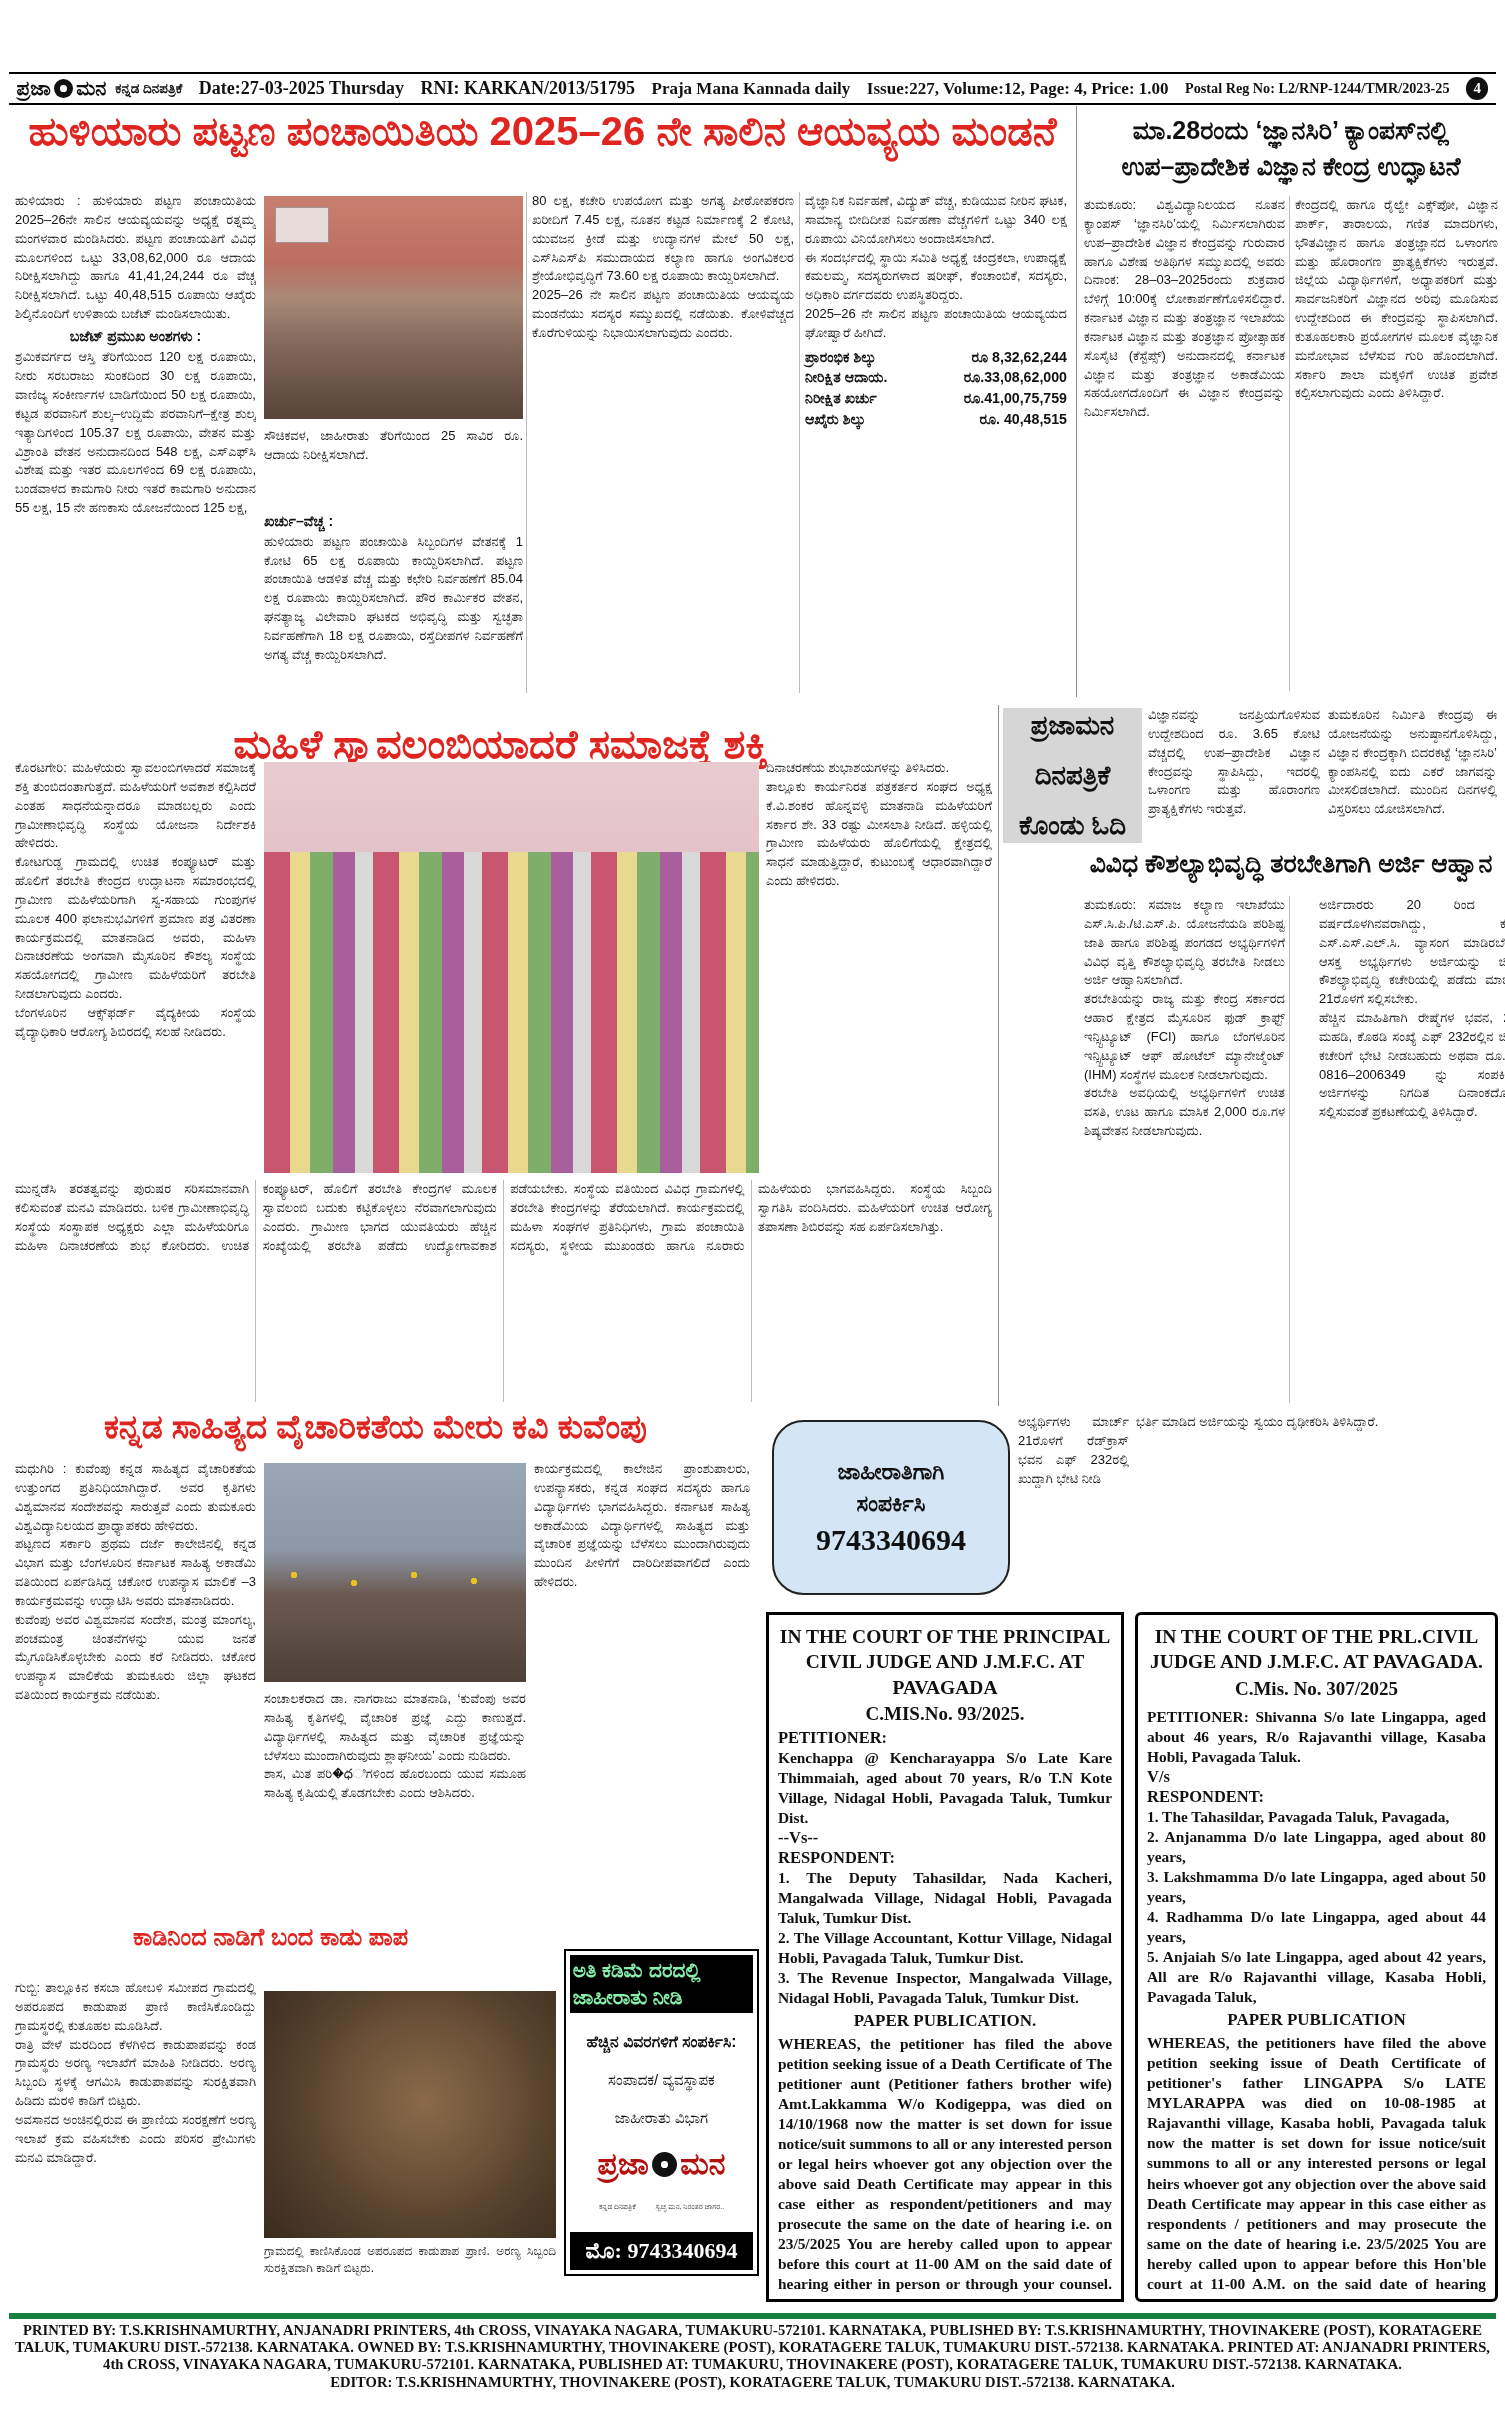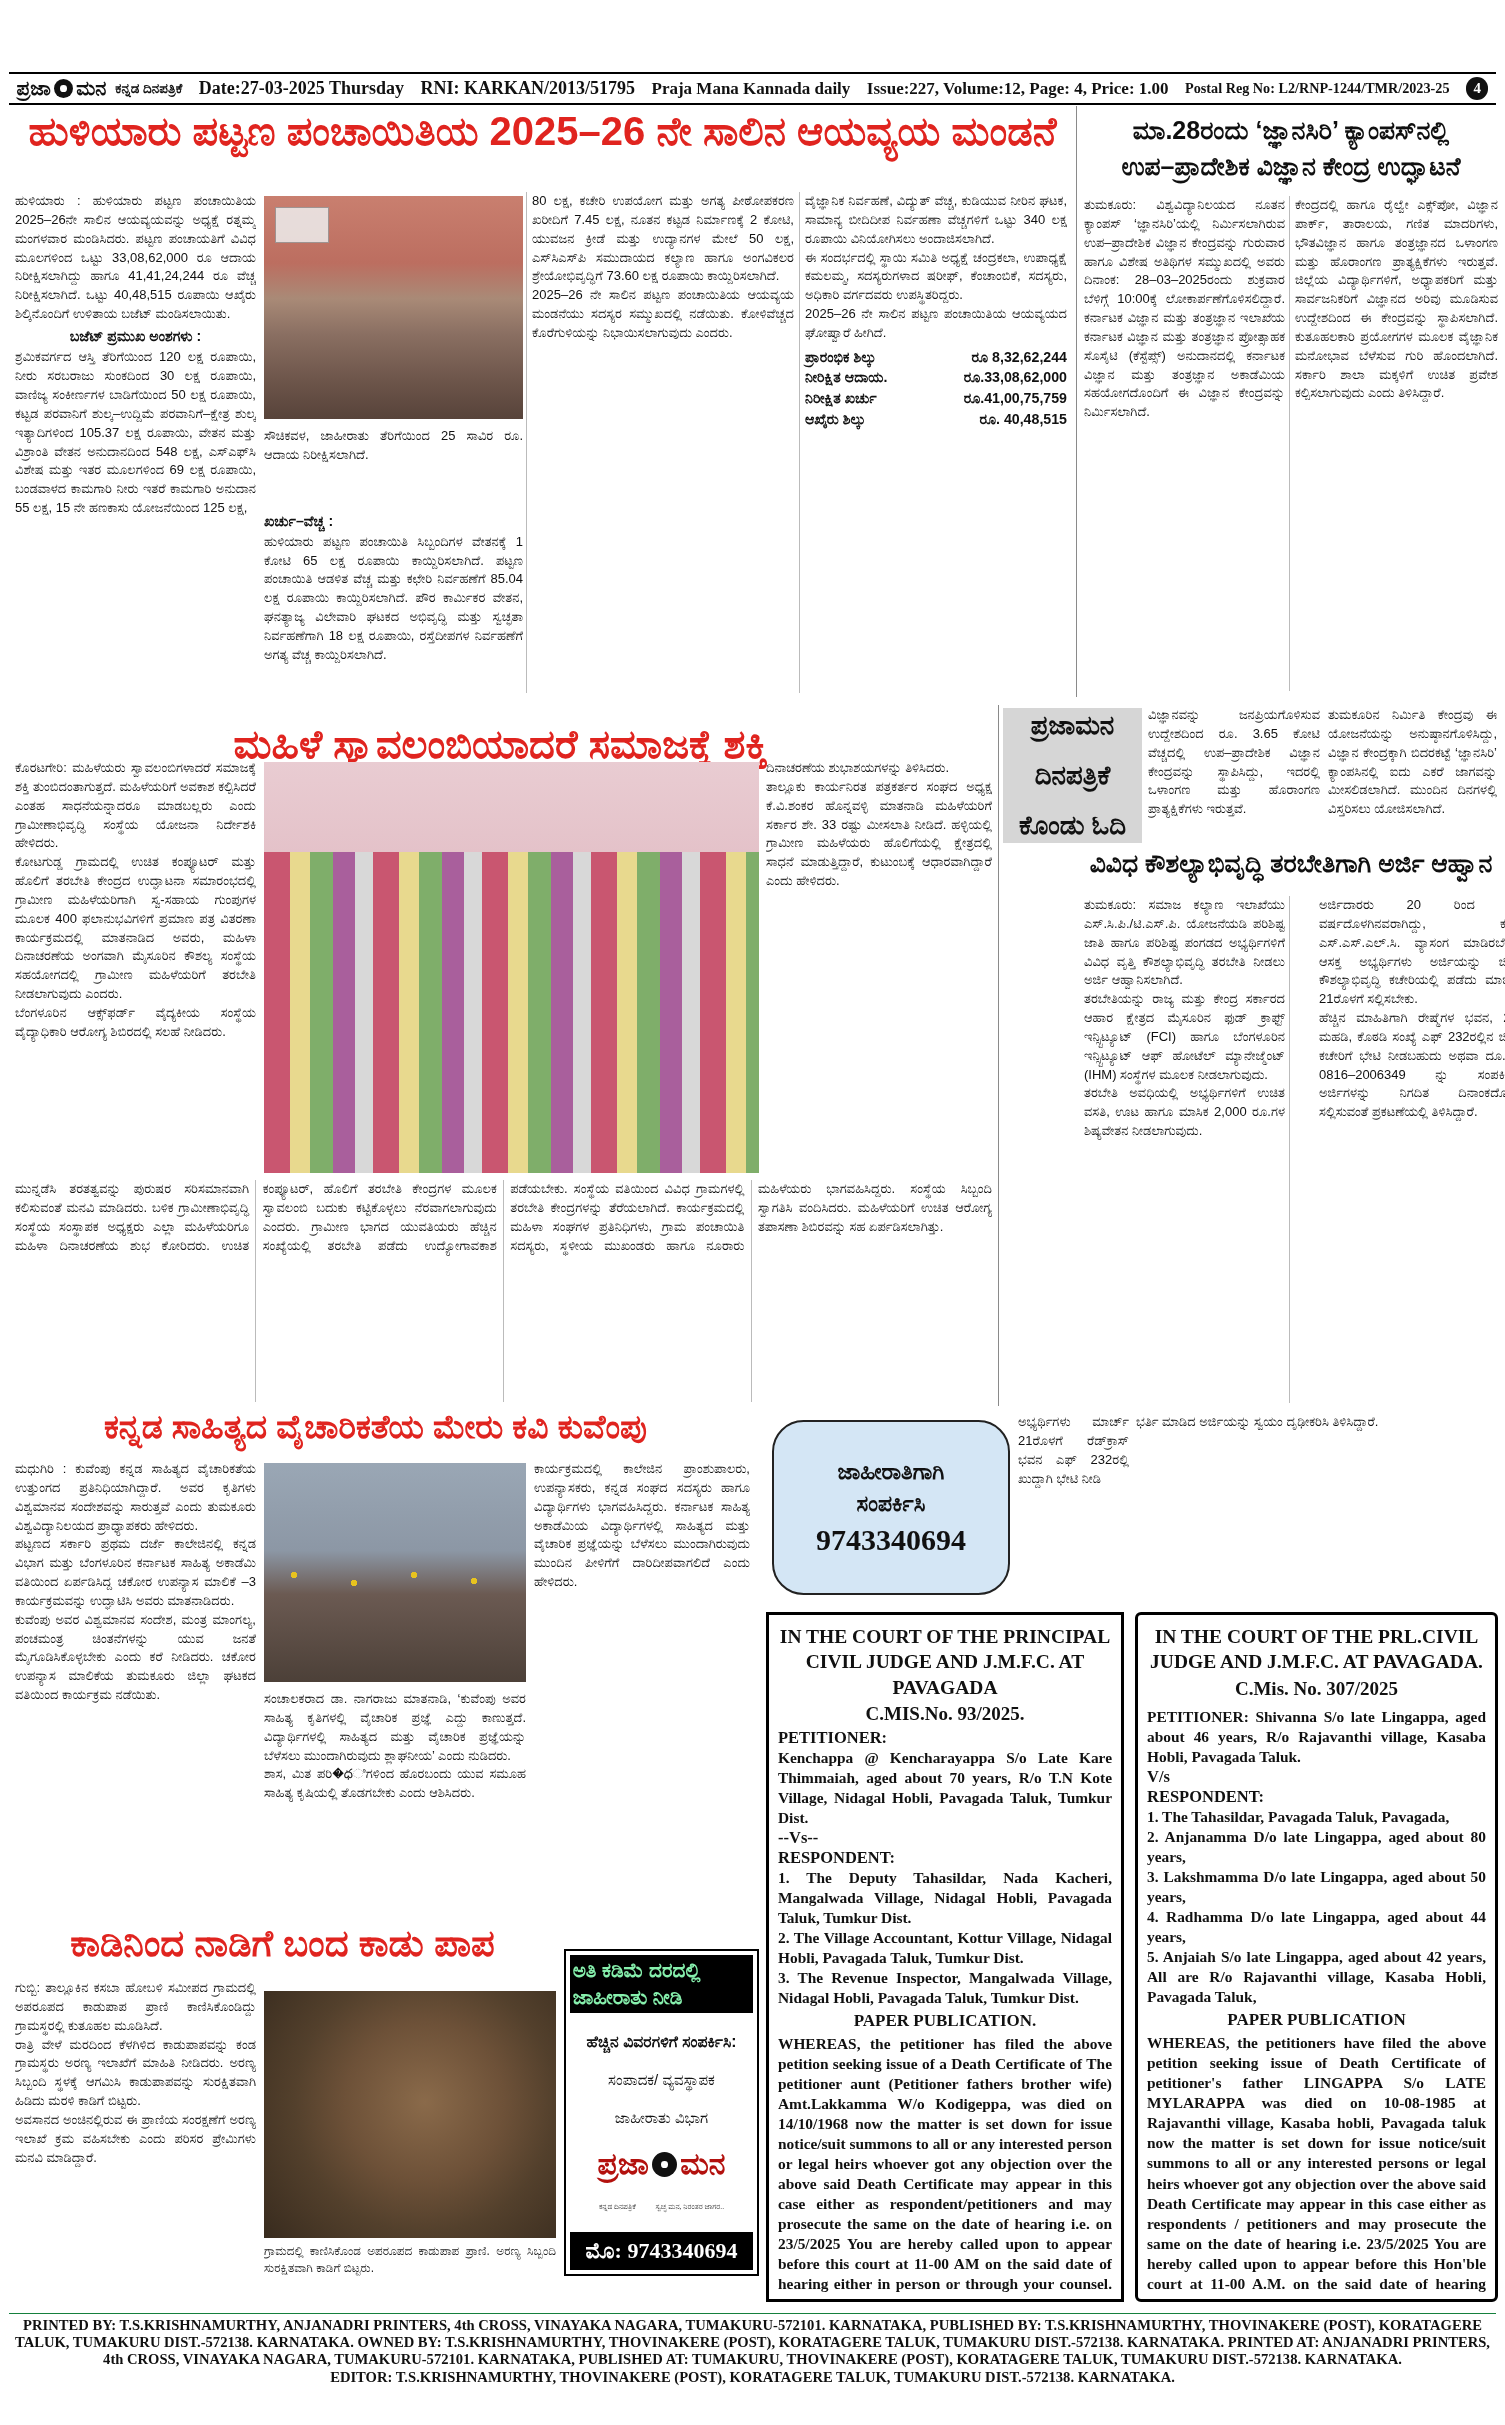--- a/index.html
+++ b/index.html
@@ -34,21 +34,21 @@
   .notice .b{font-size:15.4px;text-align:justify;line-height:1.3;white-space:pre-line;}
   .adbox{border:2.2px solid #000;box-sizing:border-box;background:#fff;padding:3.7px;display:flex;flex-direction:column;}
   .adbox .hd{background:#000;color:#86efac;text-align:left;font-weight:700;font-size:20px;line-height:1.35;
              font-family:"Liberation Sans",sans-serif;padding:2px 3px;}
   .adbox .mid{flex:1;display:flex;flex-direction:column;align-items:center;justify-content:space-evenly;text-align:center;}
   .adbox .contact{font-weight:700;font-size:15.7px;font-family:"Liberation Sans",sans-serif;}
   .adbox .role{font-size:15px;font-family:"Liberation Sans",sans-serif;}
   .adlogo{display:flex;align-items:center;gap:3px;color:#b3110e;font-weight:700;font-size:30px;font-family:"Liberation Sans",sans-serif;}
   .adlogo-sub{font-size:7.5px;color:#333;display:flex;gap:19.5px;}
   .adbox .ph{background:#000;color:#fff;text-align:center;font-weight:700;font-size:22px;padding:6px 1.5px;}
-  .footer{border-top:1px solid #15803d;text-align:center;font-weight:700;font-size:14.6px;line-height:1.18;padding-top:3px;
+  .footer{border-top:6px solid #15803d;text-align:center;font-weight:700;font-size:14.6px;line-height:1.18;padding-top:3px;
           font-family:"Liberation Serif",serif;}
   .skillhead{font-size:25px;}
   .gray-cap{font-size:12px;color:#222;}
 </style>
 </head>
 <body>
 
 <div class="page">
 
   <div class="abs masthead" style="left:9px;top:72px;width:1487px;height:33px;">
@@ -161,21 +161,21 @@
        background:
          radial-gradient(circle 3.7px at 30px 112px,#e8c31f 90%,transparent 92%),
          radial-gradient(circle 3.7px at 90px 120px,#e8c31f 90%,transparent 92%),
          radial-gradient(circle 3.7px at 150px 112px,#e8c31f 90%,transparent 92%),
          radial-gradient(circle 3.7px at 210px 118px,#e8c31f 90%,transparent 92%),
          linear-gradient(180deg,#9aa7b5 0%,#8c97a5 40%,#6b5a52 60%,#4c4038 100%);"></div>
   <div class="abs body-col kn" style="left:264px;top:1690px;width:262px;height:231px;">ಸಂಚಾಲಕರಾದ ಡಾ. ನಾಗರಾಜು ಮಾತನಾಡಿ, ‘ಕುವೆಂಪು ಅವರ ಸಾಹಿತ್ಯ ಕೃತಿಗಳಲ್ಲಿ ವೈಚಾರಿಕ ಪ್ರಜ್ಞೆ ಎದ್ದು ಕಾಣುತ್ತದೆ. ವಿದ್ಯಾರ್ಥಿಗಳಲ್ಲಿ ಸಾಹಿತ್ಯದ ಮತ್ತು ವೈಚಾರಿಕ ಪ್ರಜ್ಞೆಯನ್ನು ಬೆಳೆಸಲು ಮುಂದಾಗಿರುವುದು ಶ್ಲಾಘನೀಯ’ ಎಂದು ನುಡಿದರು.
 ಶಾಸ, ಮಿತ ಪರಿ�ధಿಗಳಿಂದ ಹೊರಬಂದು ಯುವ ಸಮೂಹ ಸಾಹಿತ್ಯ ಕೃಷಿಯಲ್ಲಿ ತೊಡಗಬೇಕು ಎಂದು ಆಶಿಸಿದರು.</div>
   <div class="abs body-col kn" style="left:534px;top:1460px;width:216px;height:460px;">ಕಾರ್ಯಕ್ರಮದಲ್ಲಿ ಕಾಲೇಜಿನ ಪ್ರಾಂಶುಪಾಲರು, ಉಪನ್ಯಾಸಕರು, ಕನ್ನಡ ಸಂಘದ ಸದಸ್ಯರು ಹಾಗೂ ವಿದ್ಯಾರ್ಥಿಗಳು ಭಾಗವಹಿಸಿದ್ದರು. ಕರ್ನಾಟಕ ಸಾಹಿತ್ಯ ಅಕಾಡೆಮಿಯ ವಿದ್ಯಾರ್ಥಿಗಳಲ್ಲಿ ಸಾಹಿತ್ಯದ ಮತ್ತು ವೈಚಾರಿಕ ಪ್ರಜ್ಞೆಯನ್ನು ಬೆಳೆಸಲು ಮುಂದಾಗಿರುವುದು ಮುಂದಿನ ಪೀಳಿಗೆಗೆ ದಾರಿದೀಪವಾಗಲಿದೆ ಎಂದು ಹೇಳಿದರು.</div>
 
-  <div class="abs headline-red" style="left:27px;top:1923px;width:511px;font-size:37px;">ಕಾಡಿನಿಂದ ನಾಡಿಗೆ ಬಂದ ಕಾಡು ಪಾಪ</div>
+  <div class="abs headline-red" style="left:15px;top:1923px;width:511px;font-size:24px;">ಕಾಡಿನಿಂದ ನಾಡಿಗೆ ಬಂದ ಕಾಡು ಪಾಪ</div>
   <div class="abs body-col kn" style="left:15px;top:1979px;width:241px;height:300px;">ಗುಬ್ಬಿ: ತಾಲ್ಲೂಕಿನ ಕಸಬಾ ಹೋಬಳಿ ಸಮೀಪದ ಗ್ರಾಮದಲ್ಲಿ ಅಪರೂಪದ ಕಾಡುಪಾಪ ಪ್ರಾಣಿ ಕಾಣಿಸಿಕೊಂಡಿದ್ದು ಗ್ರಾಮಸ್ಥರಲ್ಲಿ ಕುತೂಹಲ ಮೂಡಿಸಿದೆ.
 ರಾತ್ರಿ ವೇಳೆ ಮರದಿಂದ ಕೆಳಗಿಳಿದ ಕಾಡುಪಾಪವನ್ನು ಕಂಡ ಗ್ರಾಮಸ್ಥರು ಅರಣ್ಯ ಇಲಾಖೆಗೆ ಮಾಹಿತಿ ನೀಡಿದರು. ಅರಣ್ಯ ಸಿಬ್ಬಂದಿ ಸ್ಥಳಕ್ಕೆ ಆಗಮಿಸಿ ಕಾಡುಪಾಪವನ್ನು ಸುರಕ್ಷಿತವಾಗಿ ಹಿಡಿದು ಮರಳಿ ಕಾಡಿಗೆ ಬಿಟ್ಟರು.
 ಅವಸಾನದ ಅಂಚಿನಲ್ಲಿರುವ ಈ ಪ್ರಾಣಿಯ ಸಂರಕ್ಷಣೆಗೆ ಅರಣ್ಯ ಇಲಾಖೆ ಕ್ರಮ ವಹಿಸಬೇಕು ಎಂದು ಪರಿಸರ ಪ್ರೇಮಿಗಳು ಮನವಿ ಮಾಡಿದ್ದಾರೆ.</div>
   <div class="abs photo" style="left:264px;top:1991px;width:292px;height:247px;
        background:radial-gradient(circle at 55% 45%,#8a6a4a 0%,#6d5138 38%,#53402c 62%,#382b1e 100%);"></div>
   <div class="abs body-col kn gray-cap" style="left:264px;top:2243px;width:292px;height:33px;">ಗ್ರಾಮದಲ್ಲಿ ಕಾಣಿಸಿಕೊಂಡ ಅಪರೂಪದ ಕಾಡುಪಾಪ ಪ್ರಾಣಿ. ಅರಣ್ಯ ಸಿಬ್ಬಂದಿ ಸುರಕ್ಷಿತವಾಗಿ ಕಾಡಿಗೆ ಬಿಟ್ಟರು.</div>
 
   <div class="abs adbox" style="left:564px;top:1949px;width:195px;height:327px;">
     <div class="hd">
       <div>ಅತಿ ಕಡಿಮೆ ದರದಲ್ಲಿ</div>

